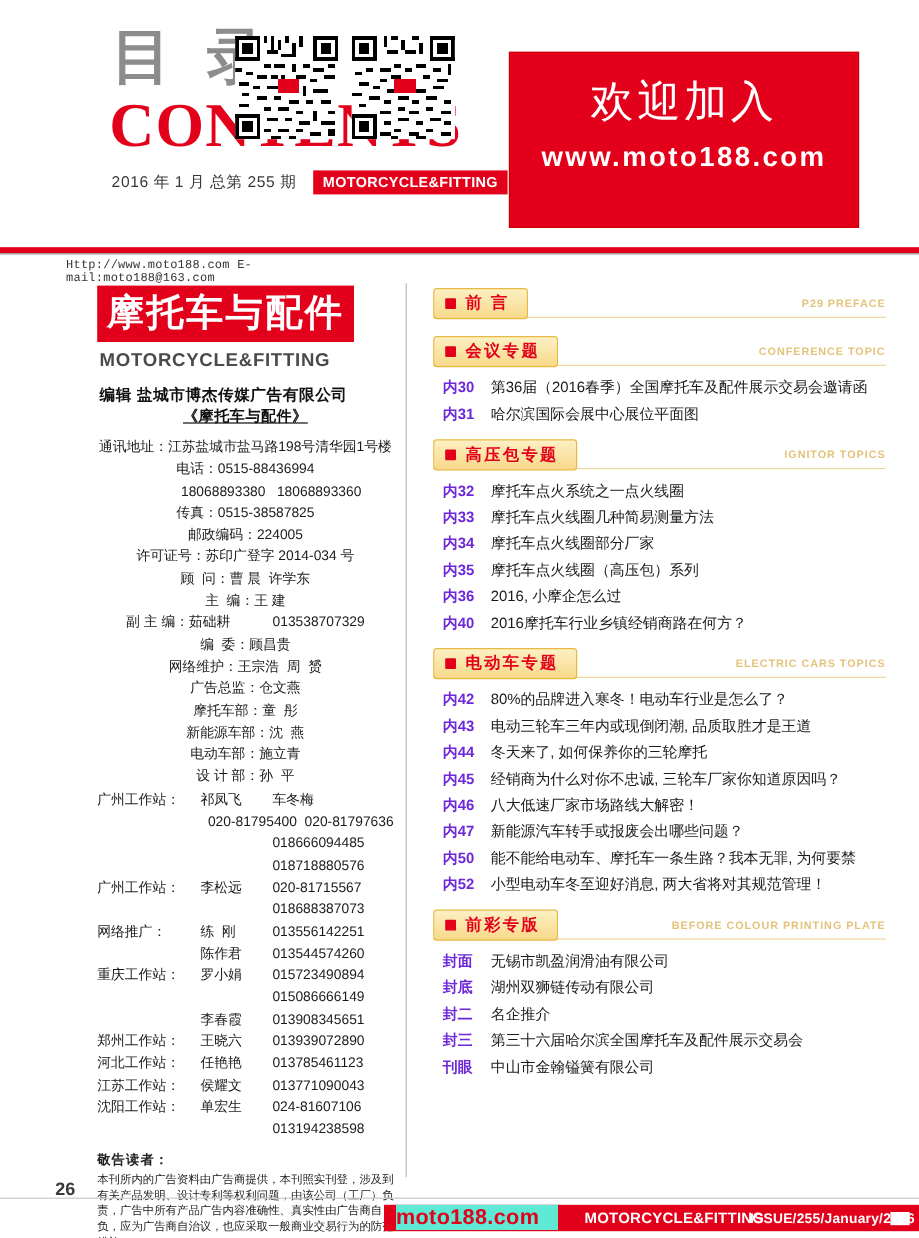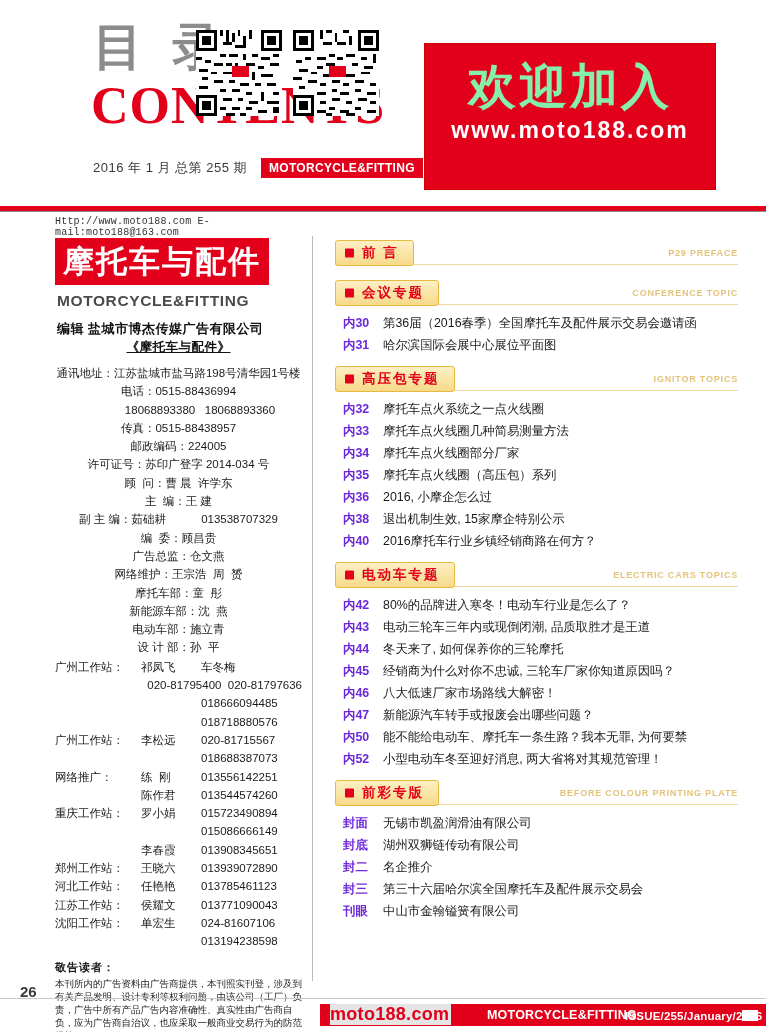--- a/index.html
+++ b/index.html
@@ -34,21 +34,21 @@
     font-weight: bold;
     color: #e2001a;
     letter-spacing: 1px;
     line-height: 56px;
     margin-top: 2px;
     margin-left: 8px;
   }
   .issue-line {
     display: flex;
     align-items: center;
-    margin-top: 24px;
+    margin-top: 8px;
     margin-left: 10px;
   }
   .issue-date {
     font-size: 13px;
     color: #3a3a3a;
     letter-spacing: 0.5px;
   }
   .mf-badge {
     background: #e2001a;
     color: #ffffff;
@@ -73,23 +73,23 @@
     left: 425px; top: 44px;
     width: 290px; height: 145px;
     background: #e2001a;
     border: 3px solid #e2001a;
     box-shadow: 0 0 0 1px #c00;
     text-align: center;
     padding-top: 14px;
   }
   .welcome-cn {
     font-family: "DejaVu Sans", sans-serif;
-    font-size: 48px;
-    font-weight: bold;
-    color: #86efac;
+    font-size: 36px;
+    font-weight: normal;
+    color: #ffffff;
     letter-spacing: 3px;
     line-height: 50px;
   }
   .welcome-url {
     font-family: "Liberation Sans", sans-serif;
     font-size: 23px;
     font-weight: bold;
     color: #ffffff;
     letter-spacing: 2px;
     margin-top: 6px;
@@ -129,20 +129,21 @@
   .main {
     position: absolute;
     left: 0; top: 232px;
     width: 766px; height: 762px;
     display: flex;
   }
   .col-left {
     width: 312px;
     padding: 6px 10px 0 55px;
     position: relative;
+    margin-left: 26px;
   }
   .col-divider {
     width: 1px;
     background: #b9b9b9;
     margin-top: 4px;
     height: 745px;
   }
   .col-right {
     flex: 1;
     padding: 8px 28px 0 22px;
@@ -299,22 +300,22 @@
     background: #e2001a;
   }
   .footer-url {
     position: absolute;
     left: 330px; bottom: 7px;
     font-family: "Liberation Sans", sans-serif;
     font-size: 18px;
     font-weight: bold;
     color: #e2001a;
     letter-spacing: 0.3px;
-    background: #e5e5e5;
-    padding-right: 2px;
+    background: #5eead4;
+    padding-right: 16px;
   }
   .footer-mf {
     position: absolute;
     left: 487px; bottom: 10px;
     font-size: 12.5px;
     font-weight: bold;
     color: #ffffff;
     letter-spacing: 0.2px;
   }
   .footer-issue {
@@ -527,21 +528,21 @@
         </div>
       <div class="info-row">
           <span class="info-label">电话：</span>
           <span class="info-val">0515-88436994</span>
         </div>
       <div class="info-row" style="padding-left:43px">
           <span class="info-val">18068893380   18068893360</span>
         </div>
       <div class="info-row">
           <span class="info-label">传真：</span>
-          <span class="info-val">0515-88438957</span>
+          <span class="info-val">0515-38587825</span>
         </div>
       <div class="info-row">
           <span class="info-label">邮政编码：</span>
           <span class="info-val">224005</span>
         </div>
       <div class="info-row">
           <span class="info-label">许可证号：</span>
           <span class="info-val">苏印广登字 2014-034 号</span>
         </div>
       <div class="info-row">
@@ -554,26 +555,26 @@
         </div>
       <div class="info-row">
           <span class="info-label">副 主 编：</span>
           <span class="info-val">茹础耕           013538707329</span>
         </div>
       <div class="info-row">
           <span class="info-label">编  委：</span>
           <span class="info-val">顾昌贵</span>
         </div>
       <div class="info-row">
+          <span class="info-label">网络维护：</span>
+          <span class="info-val">王宗浩  周  赟</span>
+        </div>
+      <div class="info-row">
           <span class="info-label">广告总监：</span>
           <span class="info-val">仓文燕</span>
-        </div>
-      <div class="info-row">
-          <span class="info-label">网络维护：</span>
-          <span class="info-val">王宗浩  周  赟</span>
         </div>
       <div class="info-row">
           <span class="info-label">摩托车部：</span>
           <span class="info-val">童  彤</span>
         </div>
       <div class="info-row">
           <span class="info-label">新能源车部：</span>
           <span class="info-val">沈  燕</span>
         </div>
       <div class="info-row">
@@ -728,24 +729,20 @@
         </div>
       <div class="item">
           <span class="item-pg">内35</span>
           <span class="item-title">摩托车点火线圈（高压包）系列</span>
         </div>
       <div class="item">
           <span class="item-pg">内36</span>
           <span class="item-title">2016, 小摩企怎么过</span>
         </div>
       <div class="item">
-          <span class="item-pg">内38</span>
-          <span class="item-title">退出机制生效, 15家摩企特别公示</span>
-        </div>
-      <div class="item">
           <span class="item-pg">内40</span>
           <span class="item-title">2016摩托车行业乡镇经销商路在何方？</span>
         </div>
     </div>
     <div class="sec-spacer"></div>
 
     <div class="sec">
       <div class="sec-head">
         <div class="sec-rule"></div>
         <span class="sec-tab">电动车专题</span>

